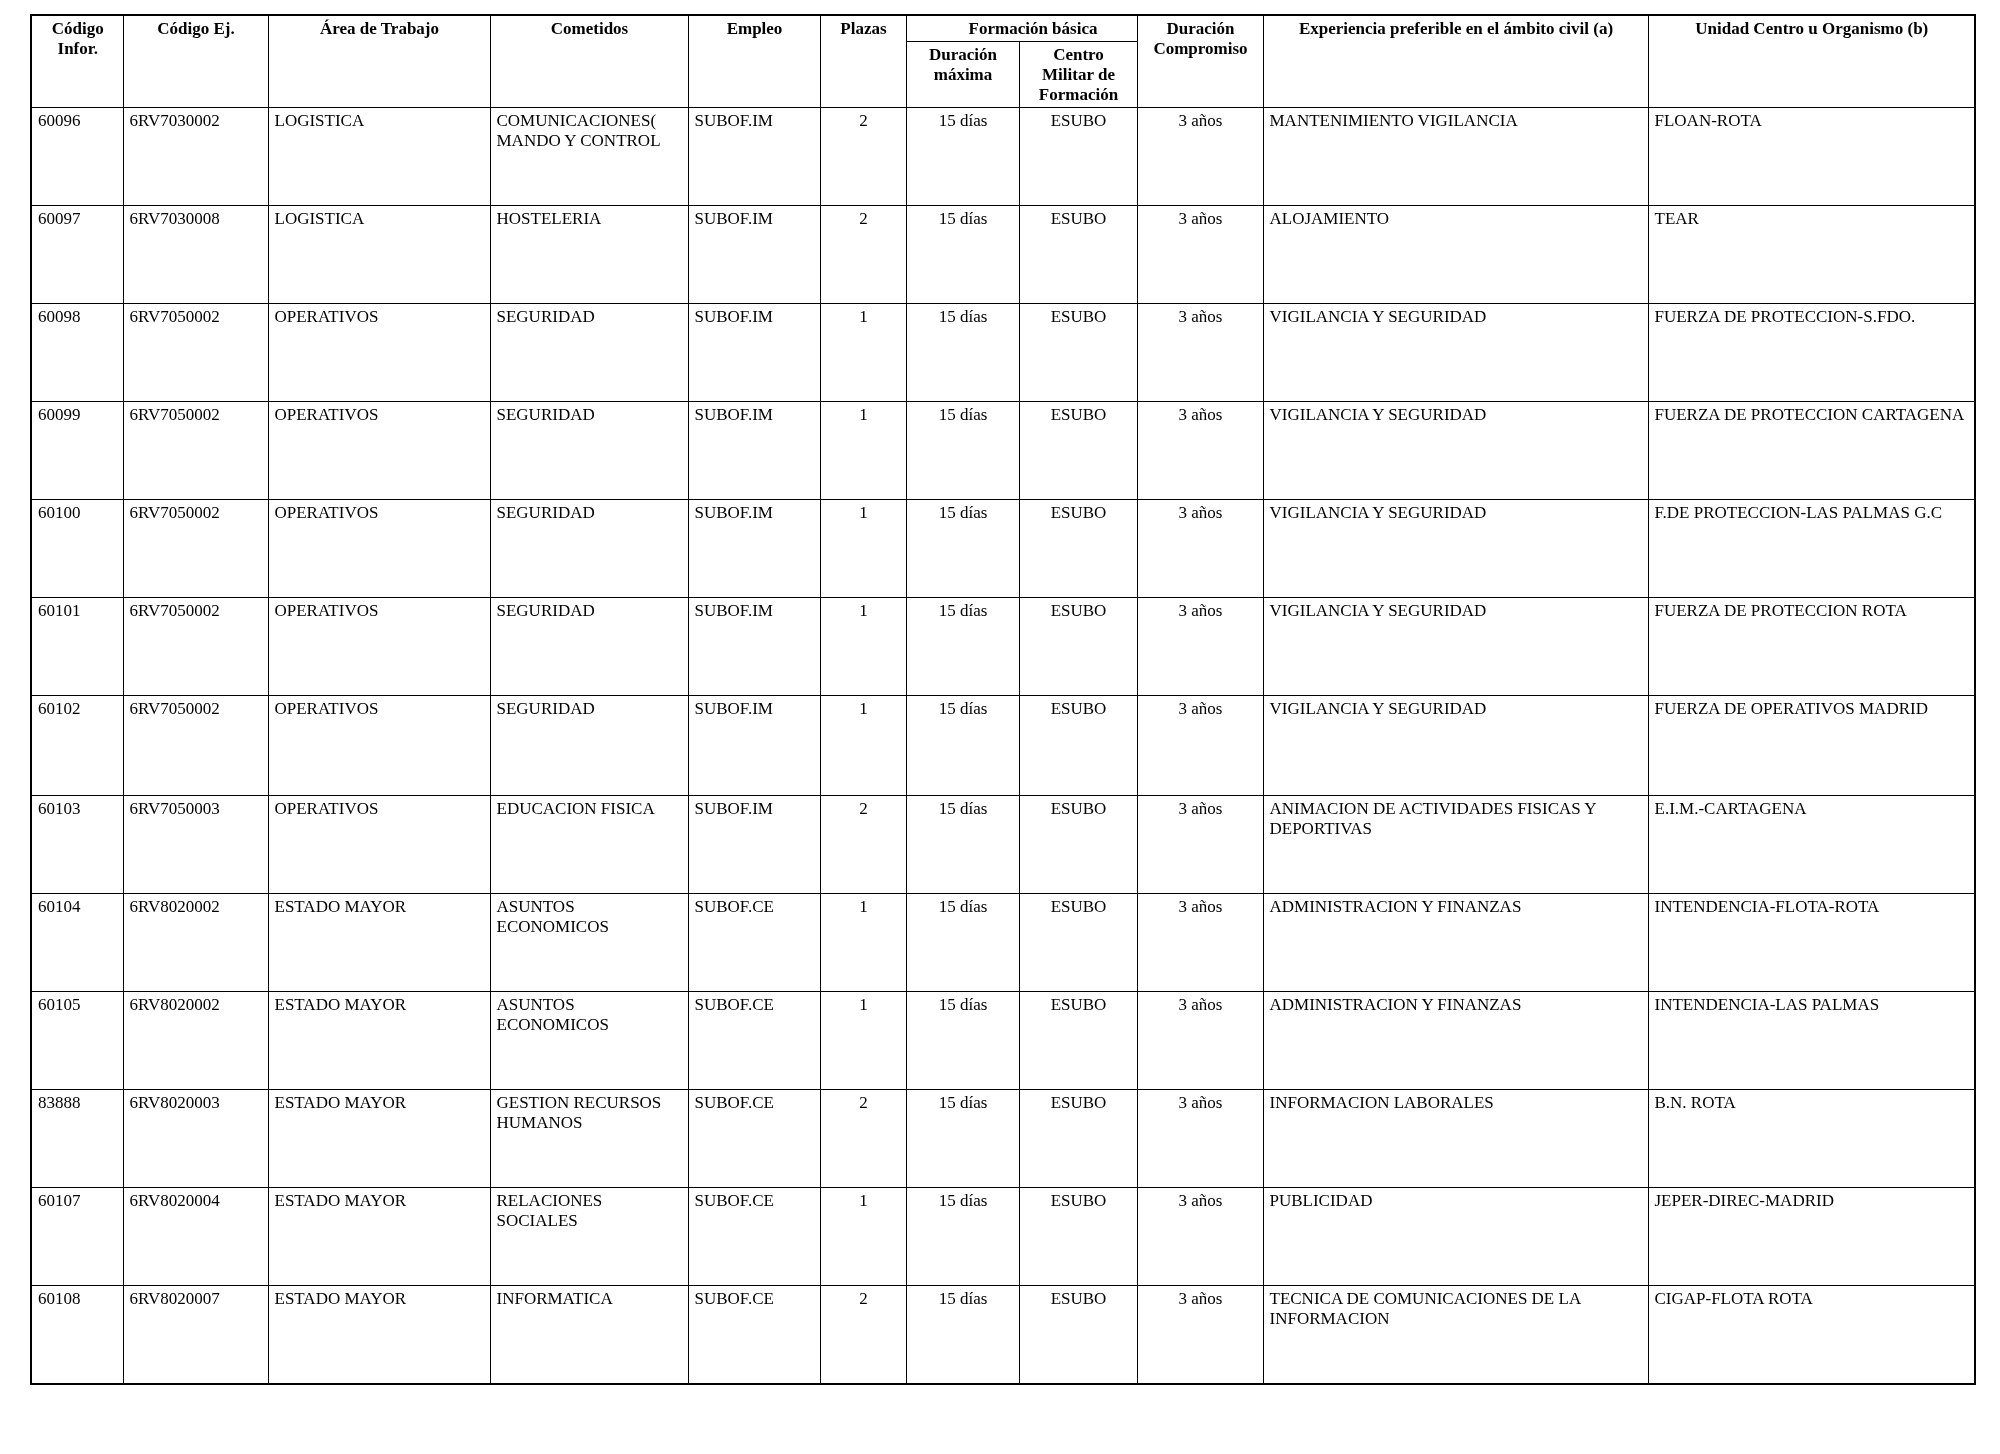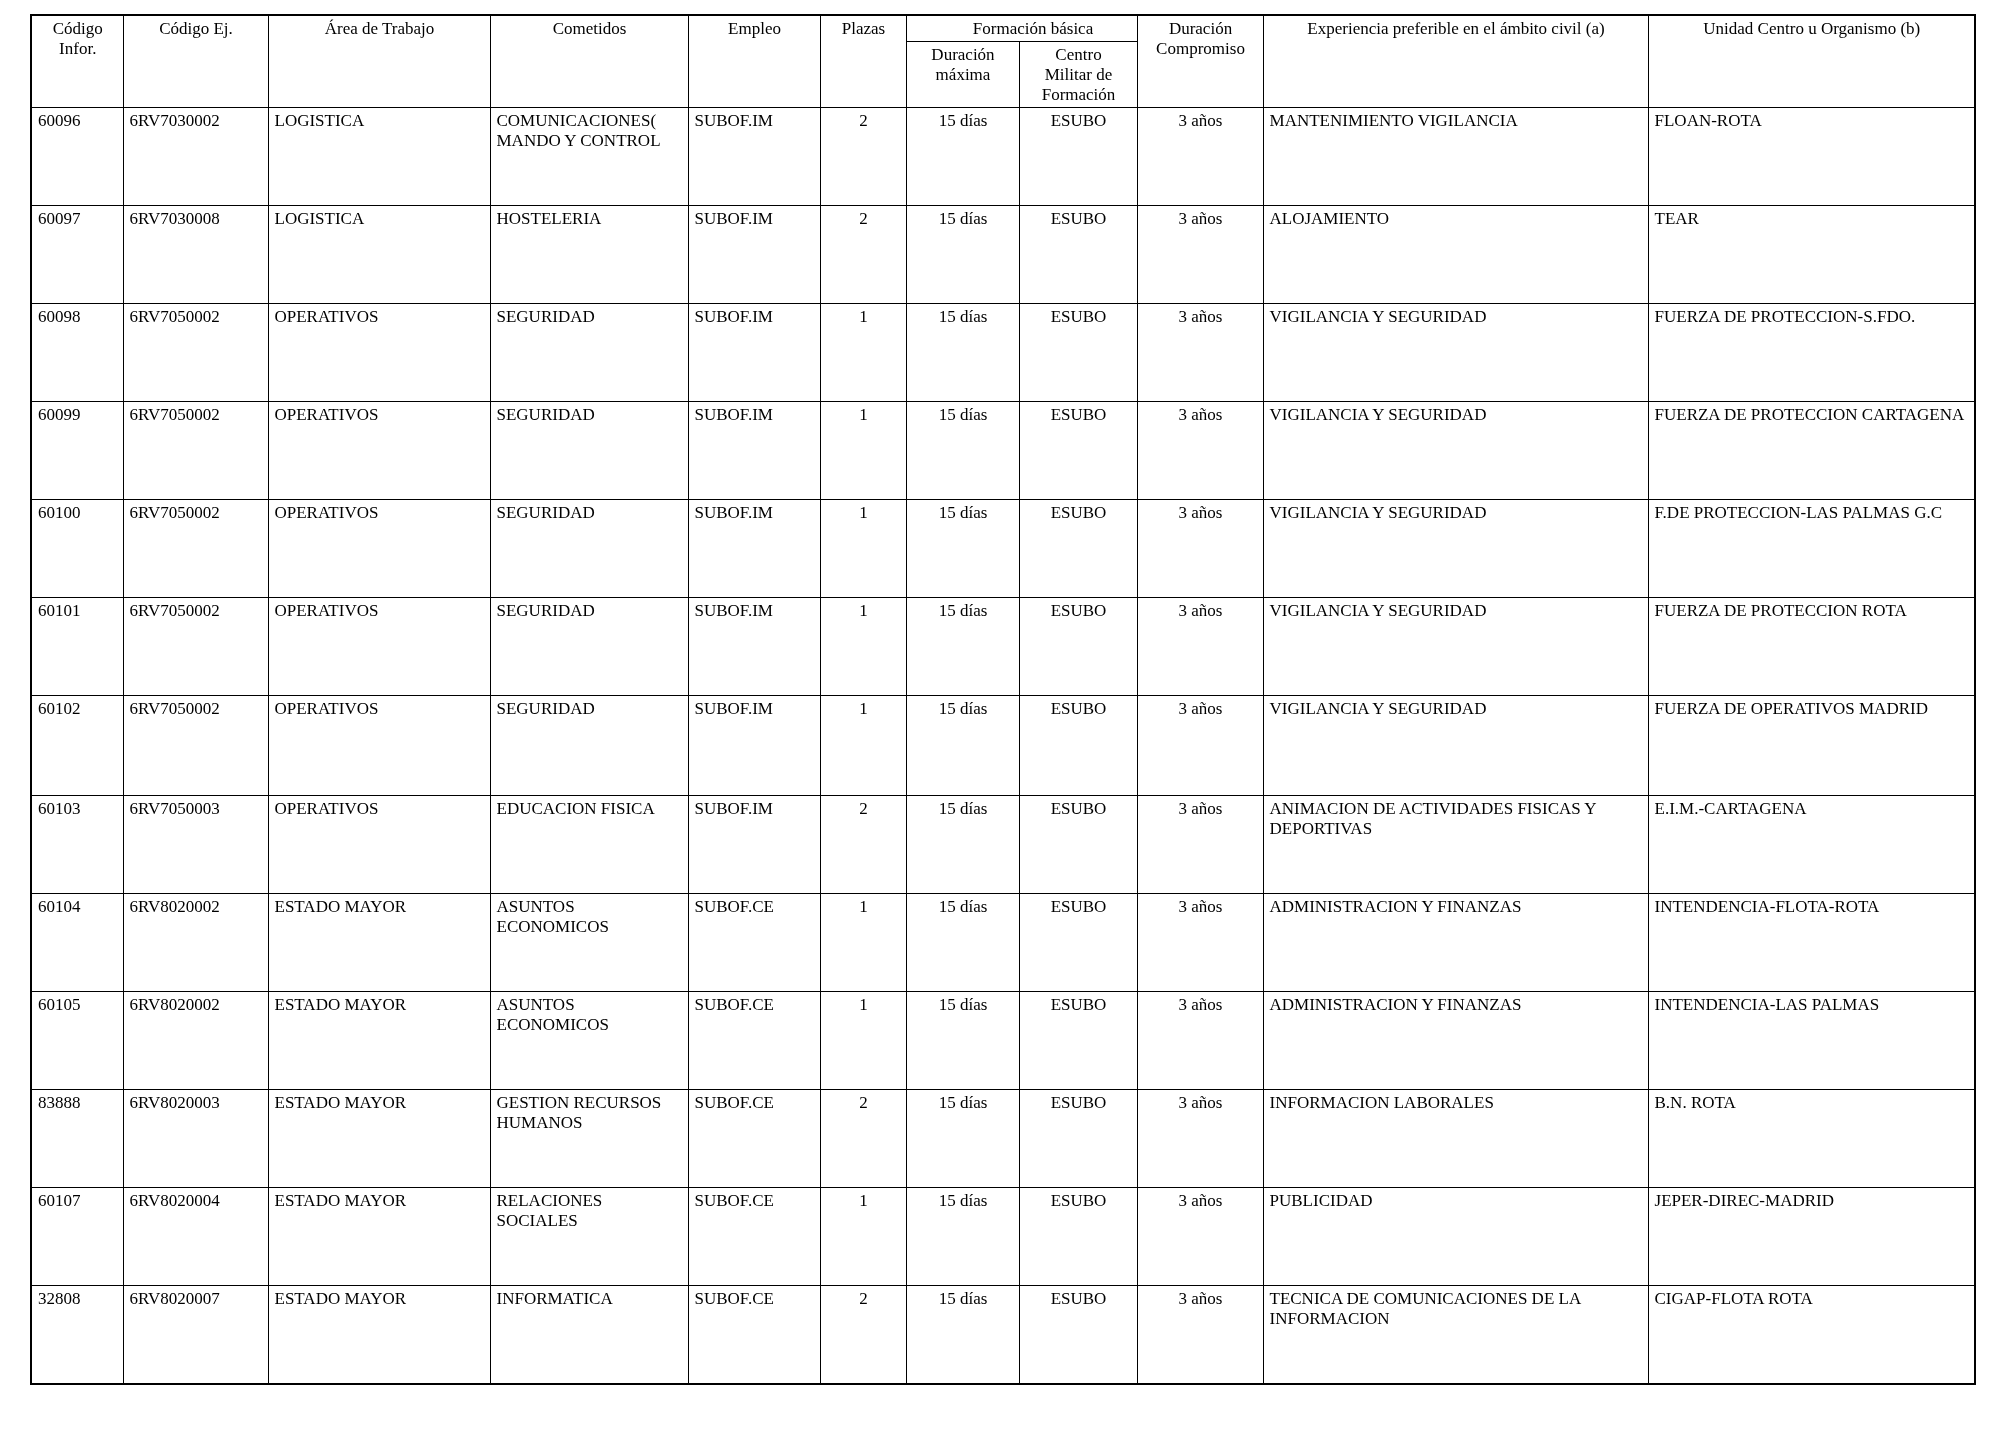--- a/index.html
+++ b/index.html
@@ -31,21 +31,21 @@
   table.jobs td {
     border: 1px solid #000;
     vertical-align: top;
     padding: 3px 5px 2px 6px;
     font-size: 17px;
     line-height: 1.18;
   }
   thead th {
     text-align: center;
     vertical-align: middle;
-    font-weight: normal;
+    font-weight: bold;
     font-size: 17.5px;
     padding: 4px 3px;
     line-height: 1.16;
     margin-top: 24px;
   }
   thead th.group {
     border-bottom: 1px solid #000;
     padding-left: 28px;
   }
   
@@ -270,21 +270,21 @@
         <td>RELACIONES SOCIALES</td>
         <td>SUBOF.CE</td>
         <td class="ctr">1</td>
         <td class="ctr">15 días</td>
         <td class="ctr">ESUBO</td>
         <td class="ctr">3 años</td>
         <td>PUBLICIDAD</td>
         <td>JEPER-DIREC-MADRID</td>
       </tr>
       <tr>
-        <td>32808</td>
+        <td>60108</td>
         <td>6RV8020007</td>
         <td>ESTADO MAYOR</td>
         <td>INFORMATICA</td>
         <td>SUBOF.CE</td>
         <td class="ctr">2</td>
         <td class="ctr">15 días</td>
         <td class="ctr">ESUBO</td>
         <td class="ctr">3 años</td>
         <td>TECNICA DE COMUNICACIONES DE LA INFORMACION</td>
         <td>CIGAP-FLOTA ROTA</td>

